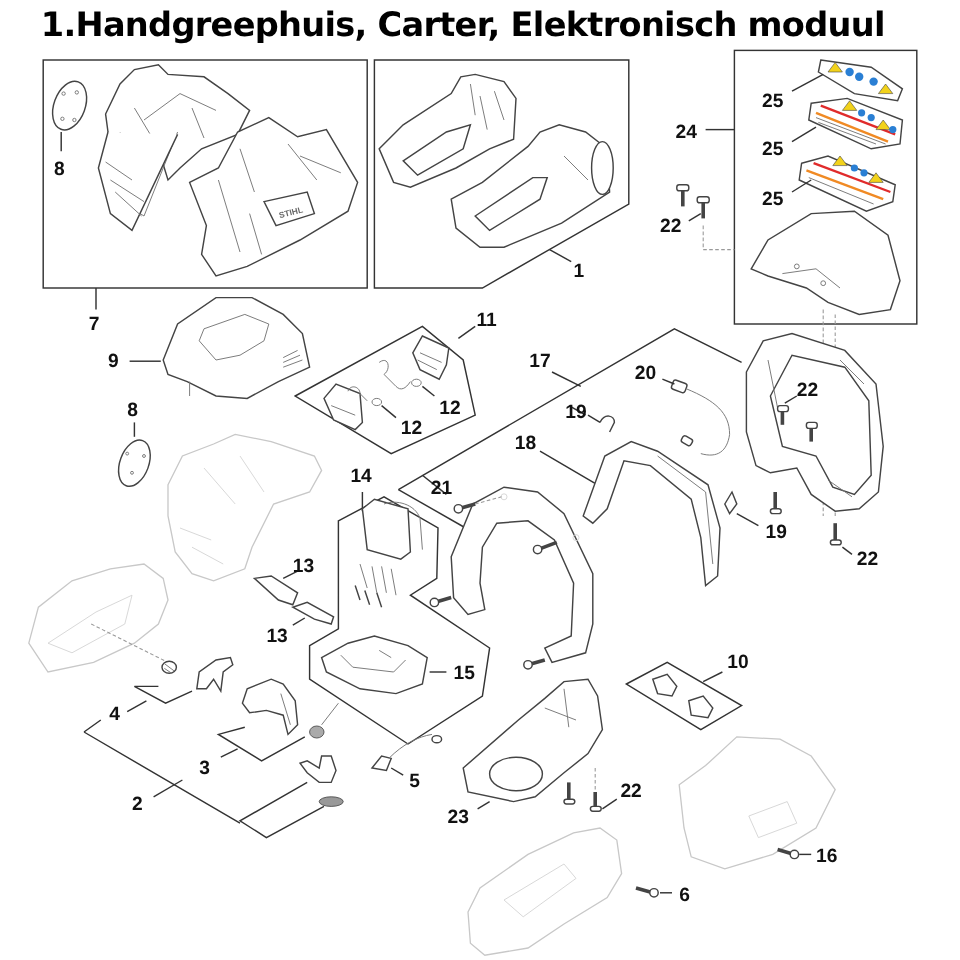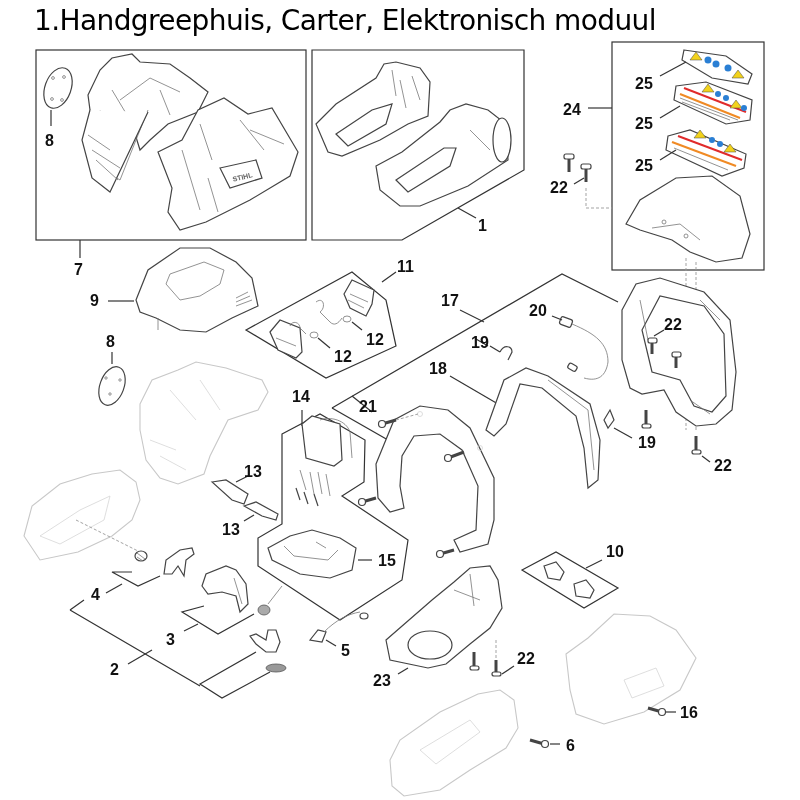--- a/index.html
+++ b/index.html
@@ -1,17 +1,17 @@
 <!DOCTYPE html>
 <html><head>
 <meta charset="utf-8">
 <style>
   html,body{margin:0;padding:0;background:#fff;}
   body{width:800px;height:800px;position:relative;overflow:hidden;font-family:"Liberation Sans",sans-serif;}
-  #title{position:absolute;left:34px;top:4px;font-family:"DejaVu Sans",sans-serif;font-weight:normal;font-size:28px;letter-spacing:-0.6px;color:#000;white-space:nowrap;}
+  #title{position:absolute;left:34px;top:4px;font-family:"DejaVu Sans",sans-serif;font-weight:bold;font-size:28px;letter-spacing:-0.6px;color:#000;white-space:nowrap;}
   svg{position:absolute;left:0;top:0;}
   .lbl{font-family:"Liberation Sans",sans-serif;font-weight:bold;font-size:16px;fill:#111;}
   .ln{stroke:#333;stroke-width:1.2;fill:none;}
   .part{stroke:#444;stroke-width:1.2;fill:#fff;}
   .ghost{stroke:#c8c8c8;stroke-width:1.1;fill:#fff;}
   .detail{stroke:#777;stroke-width:0.8;fill:none;}
   .gdetail{stroke:#d6d6d6;stroke-width:0.8;fill:none;}
   .dash{stroke:#999;stroke-width:0.9;fill:none;stroke-dasharray:3 2;}
 </style>
 </head>

